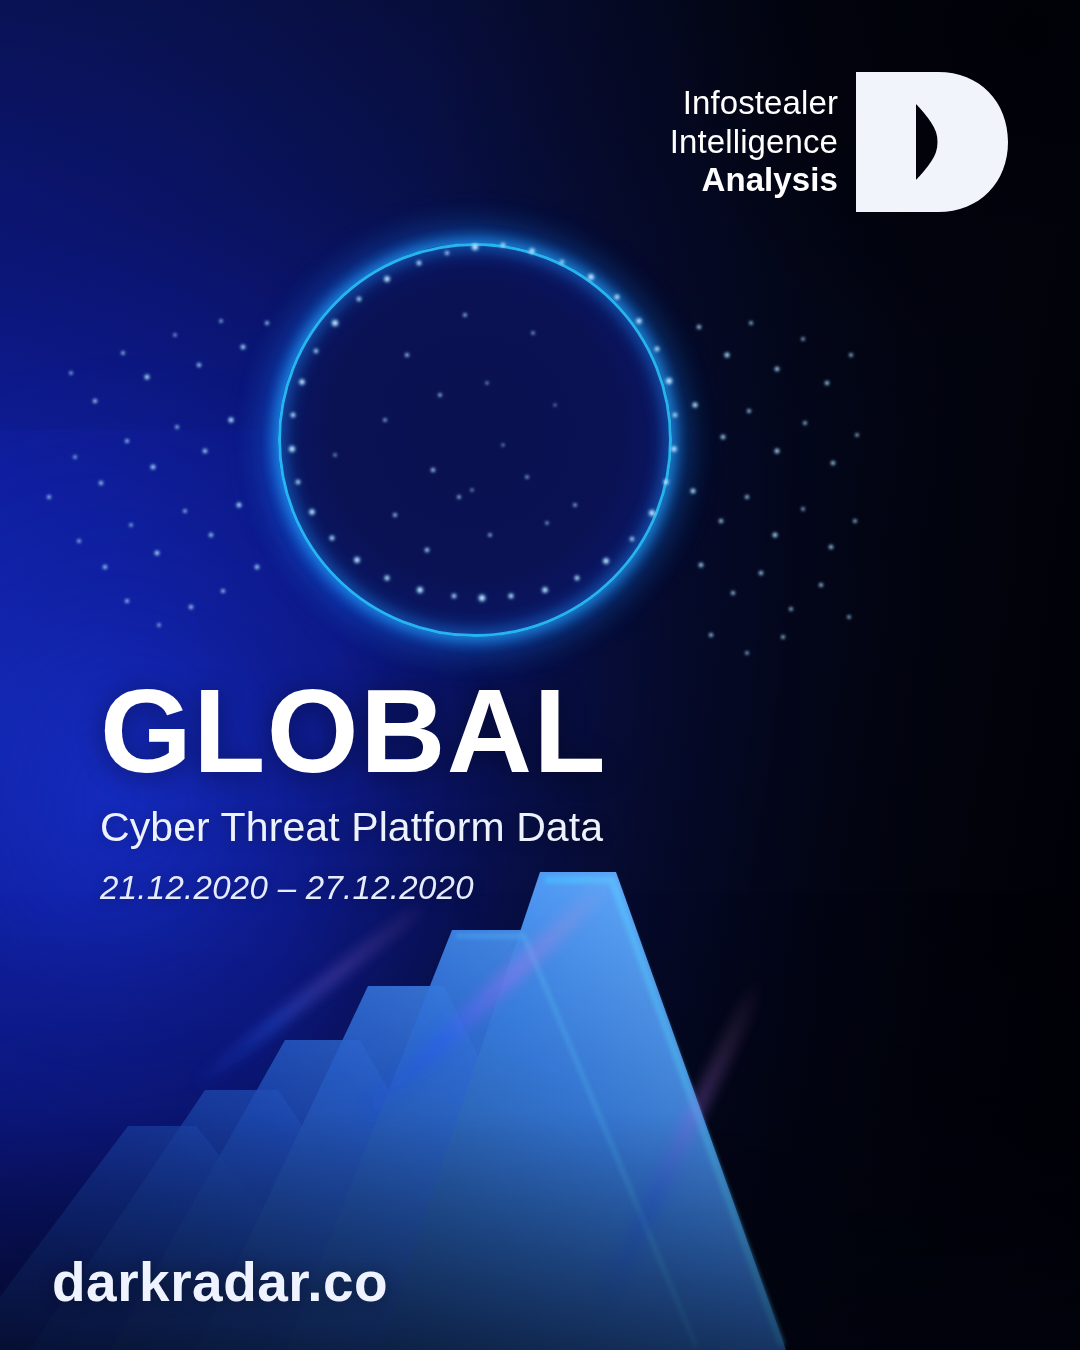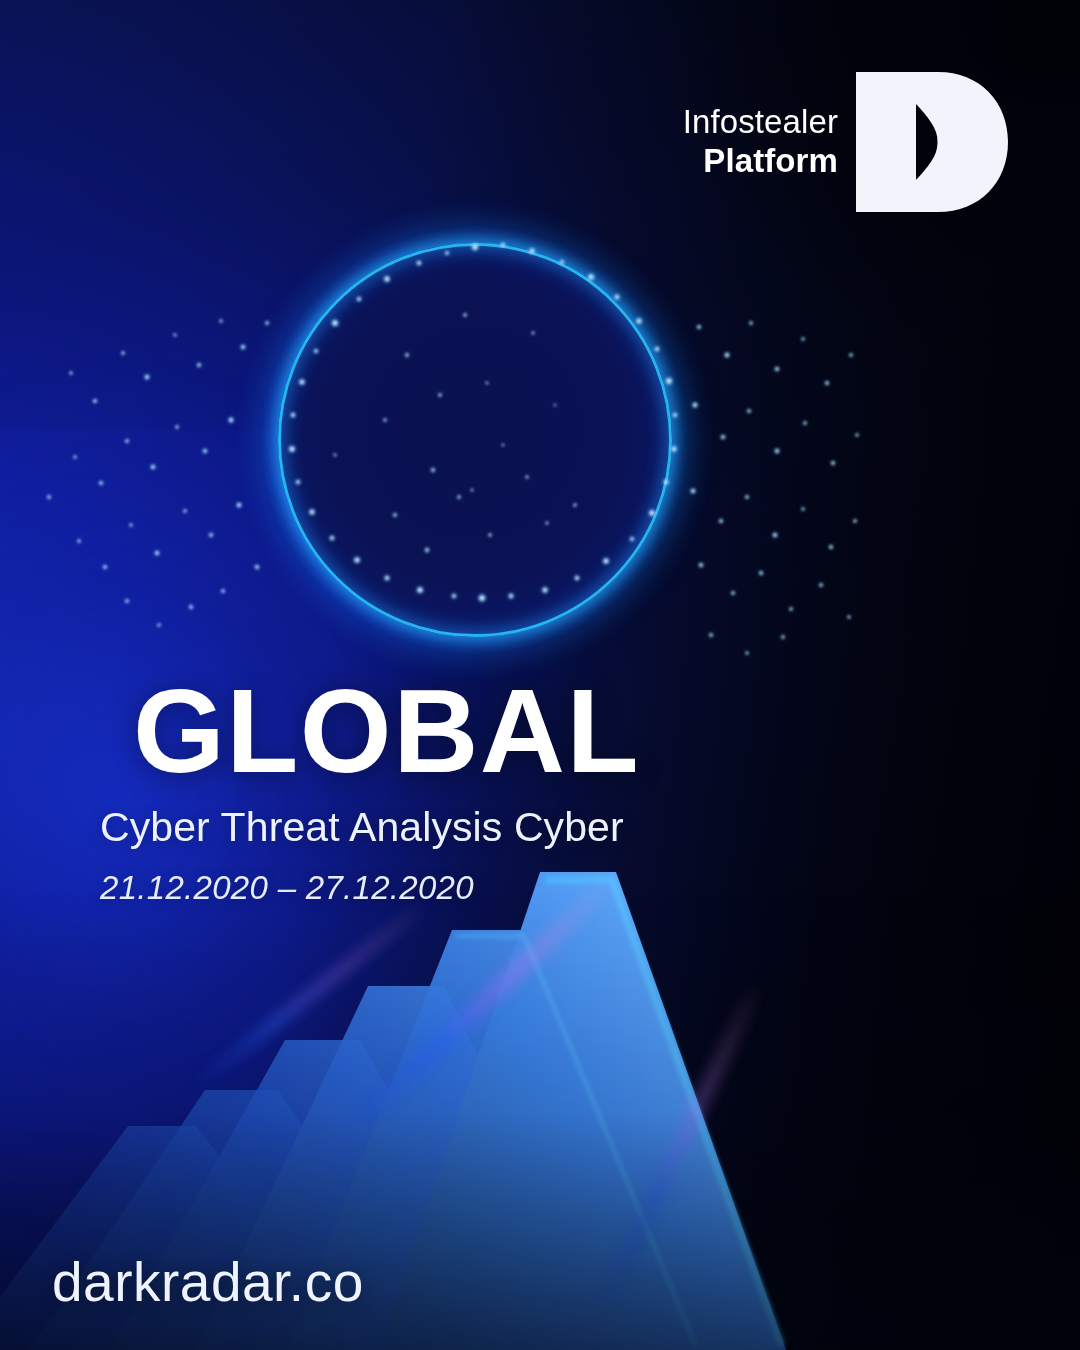--- a/index.html
+++ b/index.html
@@ -99,21 +99,20 @@
   .logo-mark{ width:154px; height:140px; display:block; }
 
   
   .titleblock{
     position:absolute; left:100px; top:672px; width:880px;
   }
   .t-global{
     font-size:118px; font-weight:700; color:#ffffff;
     letter-spacing:1.5px; line-height:1.0;
     text-shadow:0 3px 26px rgba(0,0,0,0.40);
-    margin-left:33px;
   }
   .t-sub{
     margin-top:14px;
     font-size:52px; font-weight:700; color:#f5f8ff;
     letter-spacing:-0.2px; line-height:1.1;
     text-shadow:0 2px 18px rgba(0,0,0,0.35);
   }
   .t-tag{
     margin-top:14px;
     font-size:41px; font-weight:400; color:#edf2ff;
@@ -124,21 +123,21 @@
     margin-top:18px;
     font-size:33px; font-weight:400; color:#e6ecff;
     letter-spacing:0.3px; line-height:1.15;
     text-shadow:0 2px 12px rgba(0,0,0,0.30);
     font-style:italic;
   }
 
   
   .footer-url{
     position:absolute; left:52px; bottom:36px;
-    font-size:55px; font-weight:400; color:#eef3ff;
+    font-size:55px; font-weight:700; color:#eef3ff;
     letter-spacing:0.5px;
     text-shadow:0 2px 16px rgba(0,0,0,0.40);
   }
 </style>
 </head>
 <body>
 
 <div class="poster">
 
   <div class="bg-base"></div>
@@ -351,21 +350,22 @@
         <circle cx="676" cy="430" r="2.8"></circle>
           <circle cx="712" cy="448" r="2.4"></circle>
           <circle cx="748" cy="432" r="2.6"></circle>
       </g>
     </svg>
   </div>
 
   <div class="header">
     <div class="header-text">
       <div class="ht-1">Infostealer</div>
-      <div class="ht-3">Platform</div>
+      <div class="ht-2">Intelligence</div>
+      <div class="ht-3">Analysis</div>
     </div>
 
     <span class="logo-mark-wrap">
       <svg class="logo-mark" viewBox="0 0 154 140" xmlns="http://www.w3.org/2000/svg" aria-hidden="true">
         <path fill="#f2f4fb" fill-rule="evenodd" d="
           M 2 0
           L 84 0
           C 126 0 154 30 154 70
           C 154 110 126 140 84 140
           L 2 140
@@ -376,19 +376,19 @@
           C 84 74 84 66 82 60
           C 78 48 62 32 62 32
           Z
         "></path>
       </svg>
     </span>
   </div>
 
   <div class="titleblock">
     <div class="t-global">GLOBAL</div>
-    <div class="t-tag">Cyber Threat Analysis Cyber</div>
+    <div class="t-tag">Cyber Threat Platform Data</div>
     <div class="t-date">21.12.2020 – 27.12.2020</div>
   </div>
 
   <div class="footer-url">darkradar.co</div>
 
 </div>
 
 </body></html>

